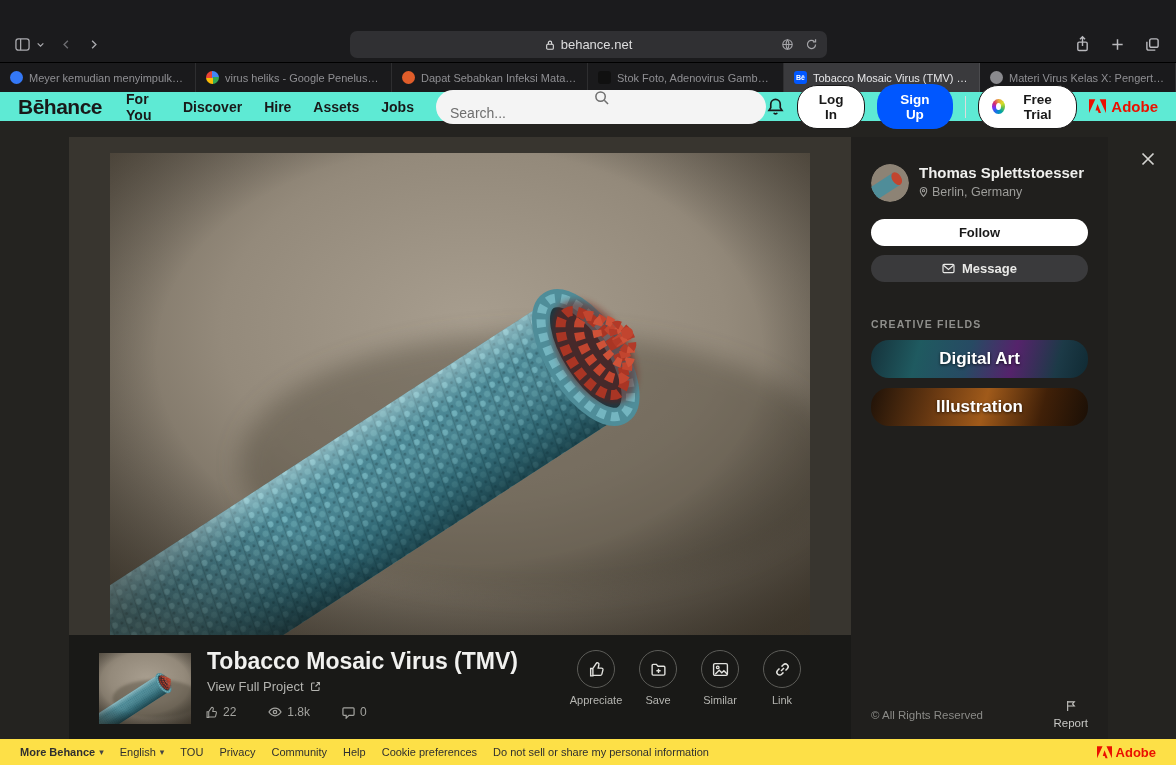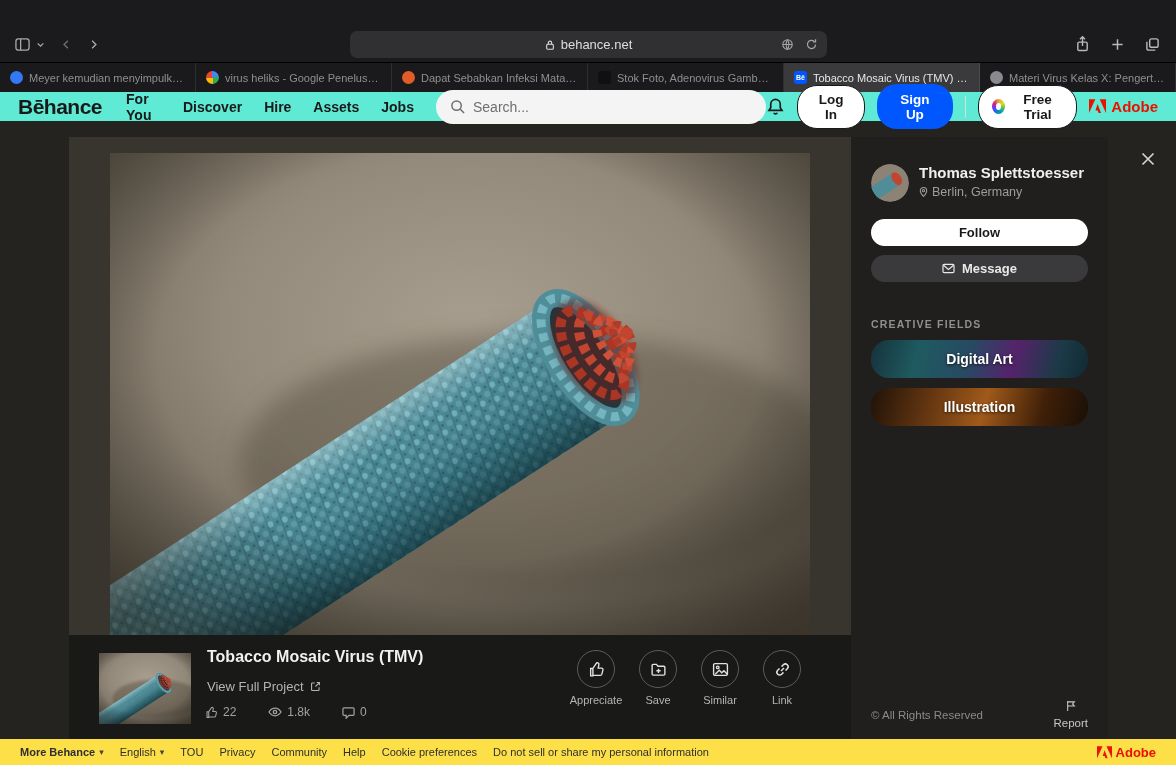--- a/index.html
+++ b/index.html
@@ -31,21 +31,21 @@
   .fav-red { background:#e05d2a; border-radius:50%; }
   .fav-istock { background:#101010; }
   .fav-behance { background:#0057ff; color:#fff; font-size:7px; font-weight:700; }
   .fav-gray { background:#8a8a8e; border-radius:50%; }
 
   
   .bhn-header { position:absolute; top:92px; left:0; width:100%; height:29px; background:#5eead4; display:flex; align-items:center; padding:0 18px; }
   .bhn-logo { font-size:21px; font-weight:700; color:#191919; letter-spacing:-0.5px; margin-right:24px; }
   .bhn-nav { display:flex; align-items:center; gap:22px; }
   .bhn-nav span { font-size:14px; font-weight:600; color:#191919; }
-  .bhn-search { margin-left:22px; width:348px; height:34px; background:#f4f4f4; border-radius:17px; display:flex; align-items:center; padding:0 14px; gap:8px; color:#6e6e6e; }
+  .bhn-search { margin-left:22px; width:348px; height:34px; background:#f4f4f4; border-radius:17px; display:flex; align-items:center; padding:0 14px; gap:0; color:#6e6e6e;flex-direction:column; }
   .bhn-search input { border:0; outline:0; background:transparent; font-size:14px; color:#191919; width:100%; font-family:inherit; }
   .bhn-search input::placeholder { color:#6e6e6e; }
   .hdr-right { margin-left:auto; display:flex; align-items:center; gap:12px; }
   .btn { border-radius:20px; font-size:13.5px; font-weight:600; display:flex; align-items:center; justify-content:center; }
   .btn-login { border:1.5px solid #191919; color:#191919; padding:6px 15px; background:#fff; }
   .btn-signup { background:#0057ff; color:#fff; padding:7.5px 16px; border:0; }
   .hdr-divider { width:1px; height:22px; background:#dcdcdc; }
   .btn-trial { border:1.5px solid #191919; color:#191919; padding:6px 13px; gap:7px; background:#fff; }
   .cc-icon { width:15px; height:15px; border-radius:50%; position:relative;
              background:conic-gradient(#e7a33e,#d7df23,#6bc04b,#00a4a6,#1473e6,#7b2ff7,#d6296d,#e7a33e); }
@@ -61,31 +61,31 @@
   
   .sidebar { position:absolute; left:851px; top:0; width:257px; height:602px; background:#201f1d; padding:27px 20px 0 20px; }
   .profile-row { display:flex; align-items:flex-start; gap:10px; }
   .avatar { width:38px; height:38px; border-radius:50%; overflow:hidden; flex:0 0 auto; }
   .profile-name { font-size:15px; font-weight:700; color:#efefed; line-height:1.2; }
   .profile-loc { display:flex; align-items:center; gap:4px; margin-top:3px; color:#9d9d9a; font-size:12.5px; }
   .btn-follow { margin-top:17px; width:100%; height:27px; background:#fff; color:#191919; border-radius:14px; font-size:13px; font-weight:600; display:flex; align-items:center; justify-content:center; }
   .btn-message { margin-top:9px; width:100%; height:27px; background:#3a3a3c; color:#e9e9e7; border-radius:14px; font-size:13px; font-weight:600; display:flex; align-items:center; justify-content:center; gap:7px; }
   .cf-heading { margin-top:36px; font-size:10.5px; letter-spacing:1.2px; font-weight:700; color:#8f8f8c; }
   .cf-btn { margin-top:10px; width:100%; height:38px; border-radius:18px; display:flex; align-items:center; justify-content:center;
-            color:#fff; font-size:14px; font-weight:600; text-shadow:0 1px 3px rgba(0,0,0,0.7); }
+            color:#fff; font-size:17px; font-weight:600; text-shadow:0 1px 3px rgba(0,0,0,0.7); }
   .cf-0 { background:linear-gradient(105deg,#16323b 0%,#1f5a60 22%,#274a63 45%,#55236b 65%,#1c3a47 85%,#102a33 100%); }
   .cf-1 { background:linear-gradient(105deg,#1f1208 0%,#6b3a12 30%,#a05a1a 52%,#402008 78%,#1a0f06 100%); }
   .rights-row { position:absolute; left:20px; right:20px; bottom:10px; display:flex; align-items:center; justify-content:space-between; }
   .rights-text { color:#8a8a87; font-size:11.5px; }
   .report-link { display:flex; align-items:center; gap:5px; color:#c7c7c4; font-size:11.5px;flex-direction:column; }
 
   
   .project-bar { position:absolute; left:69px; top:498px; width:782px; height:104px; background:#191917; }
   .proj-thumb { position:absolute; left:30px; top:18px; width:92px; height:71px; overflow:hidden; }
-  .proj-title { position:absolute; left:138px; top:13px; font-size:16px; font-weight:600; color:#f1f1ef; }
+  .proj-title { position:absolute; left:138px; top:13px; font-size:23px; font-weight:600; color:#f1f1ef; }
   .view-full { position:absolute; left:138px; top:44px; display:flex; align-items:center; gap:6px; color:#b4b4b0; font-size:13px; }
   .stats-row { position:absolute; left:136px; top:70px; display:flex; align-items:center; gap:32px; color:#a3a39f; font-size:12px; }
   .stat { display:flex; align-items:center; gap:5px; }
   .actions { position:absolute; right:38px; top:15px; display:flex; }
   .action { display:flex; flex-direction:column; align-items:center; width:62px; }
   .action-circle { width:38px; height:38px; border-radius:50%; border:1px solid #5c5c58; display:flex; align-items:center; justify-content:center; color:#e2e2de; }
   .action-label { margin-top:6px; font-size:11px; color:#b5b5b1; }
 
   
   .page-footer { position:absolute; bottom:0; left:0; width:100%; height:26px; background:#fde047; display:flex; align-items:center; padding:0 20px; gap:16px; font-size:11px; color:#2f2f2f; }

